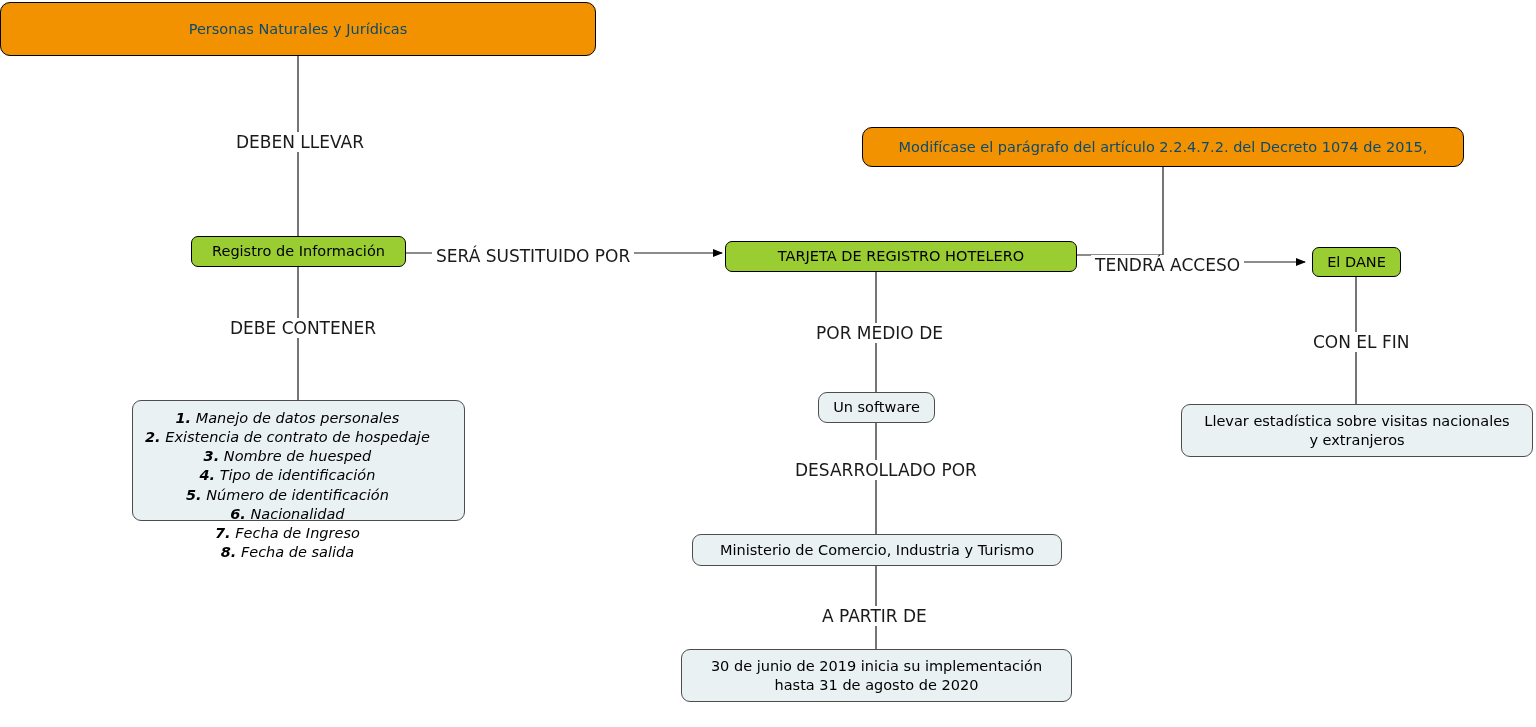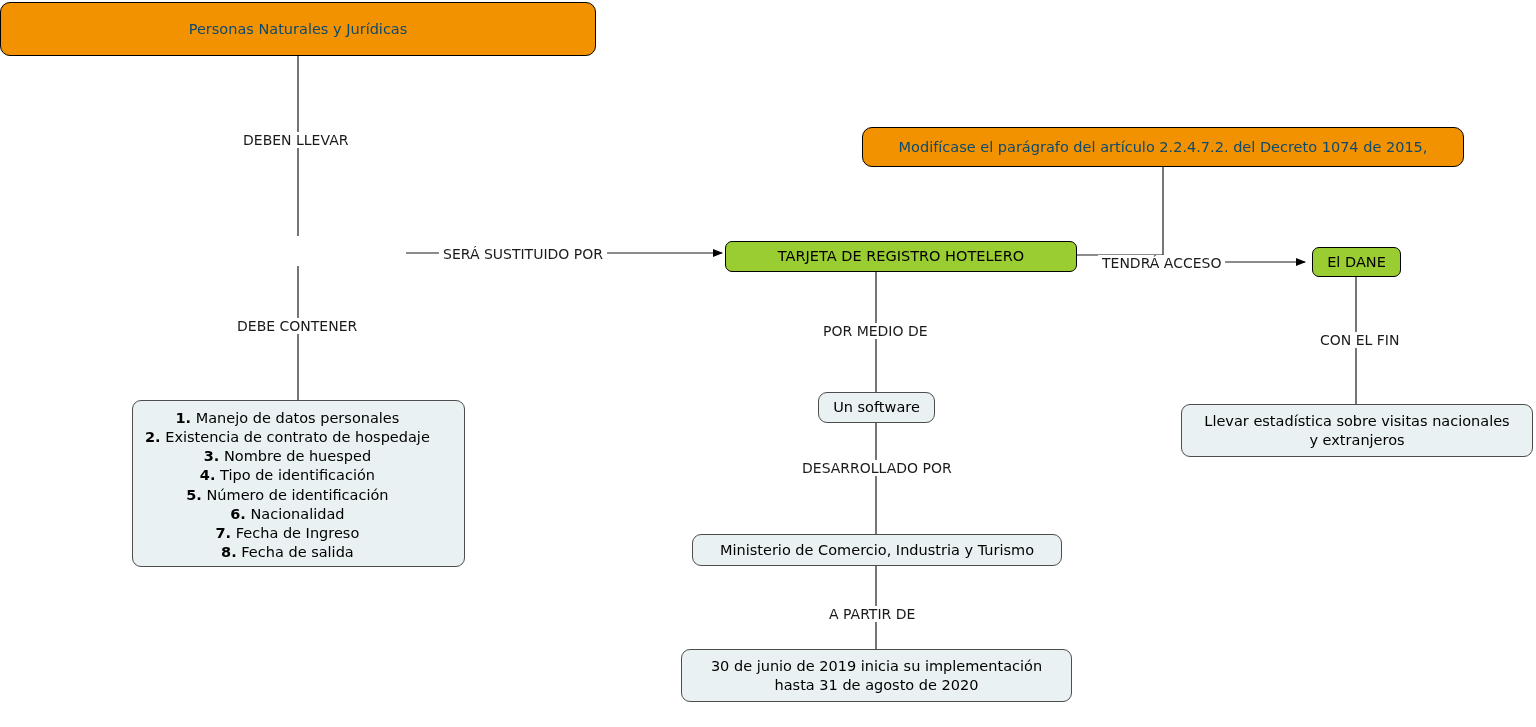--- a/index.html
+++ b/index.html
@@ -50,27 +50,26 @@
   }
   .node-pale {
     background: #eaf1f2;
     border: 1px solid #4d4d4d;
     border-radius: 9px;
     color: #000000;
     font-size: 14.5px;
   }
   .edge-label {
     position: absolute;
-    font-size: 14px;
+    font-size: 17px;
     color: #1a1a1a;
     background: #ffffff;
     padding: 0 4px;
     white-space: nowrap;
     text-align: center;
-    margin-left: 7px;
   }
   .list-node {
     align-items: flex-start;
     justify-content: flex-start;
     padding: 8px 10px 8px 12px;
   }
   .list-node ol {
     margin: 0;
     padding: 0;
     list-style: none;
@@ -120,20 +119,23 @@
   </svg>
 
   <div class="node node-orange two-line" style="left:0px; top:2px; width:596px; height:54px;">
     <span>Personas Naturales y Jurídicas</span>
   </div>
 
   <div class="node node-orange" style="left:862px; top:127px; width:602px; height:40px;">
     <span>Modifícase el parágrafo del artículo 2.2.4.7.2. del Decreto 1074 de 2015,</span>
   </div>
 
+  <div class="node node-green" style="left:191px; top:236px; width:215px; height:31px;">
+    <span>Registro de Información</span>
+  </div>
 
   <div class="node node-green" style="left:725px; top:241px; width:352px; height:31px;">
     <span>TARJETA DE REGISTRO HOTELERO</span>
   </div>
 
   <div class="node node-green" style="left:1312px; top:247px; width:89px; height:30px;">
     <span>El DANE</span>
   </div>
 
   <div class="node node-pale" style="left:818px; top:392px; width:117px; height:31px;">
@@ -147,21 +149,21 @@
   <div class="node node-pale two-line" style="left:1181px; top:404px; width:352px; height:53px;">
     <span>Llevar estadística sobre visitas nacionales</span>
     <span>y extranjeros</span>
   </div>
 
   <div class="node node-pale two-line" style="left:681px; top:649px; width:391px; height:53px;">
     <span>30 de junio de 2019 inicia su implementación</span>
     <span>hasta 31 de agosto de 2020</span>
   </div>
 
-  <div class="node node-pale list-node" style="left:132px; top:400px; width:333px; height:167px;">
+  <div class="node node-pale list-node" style="left:132px; top:400px; width:333px; height:121px;font-style:italic;">
     <ol>
       <li><b>1.</b> <span>Manejo de datos personales</span></li>
       <li><b>2.</b> <span>Existencia de contrato de hospedaje</span></li>
       <li><b>3.</b> <span>Nombre de huesped</span></li>
       <li><b>4.</b> <span>Tipo de identificación</span></li>
       <li><b>5.</b> <span>Número de identificación</span></li>
       <li><b>6.</b> <span>Nacionalidad</span></li>
       <li><b>7.</b> <span>Fecha de Ingreso</span></li>
       <li><b>8.</b> <span>Fecha de salida</span></li>
     </ol>

